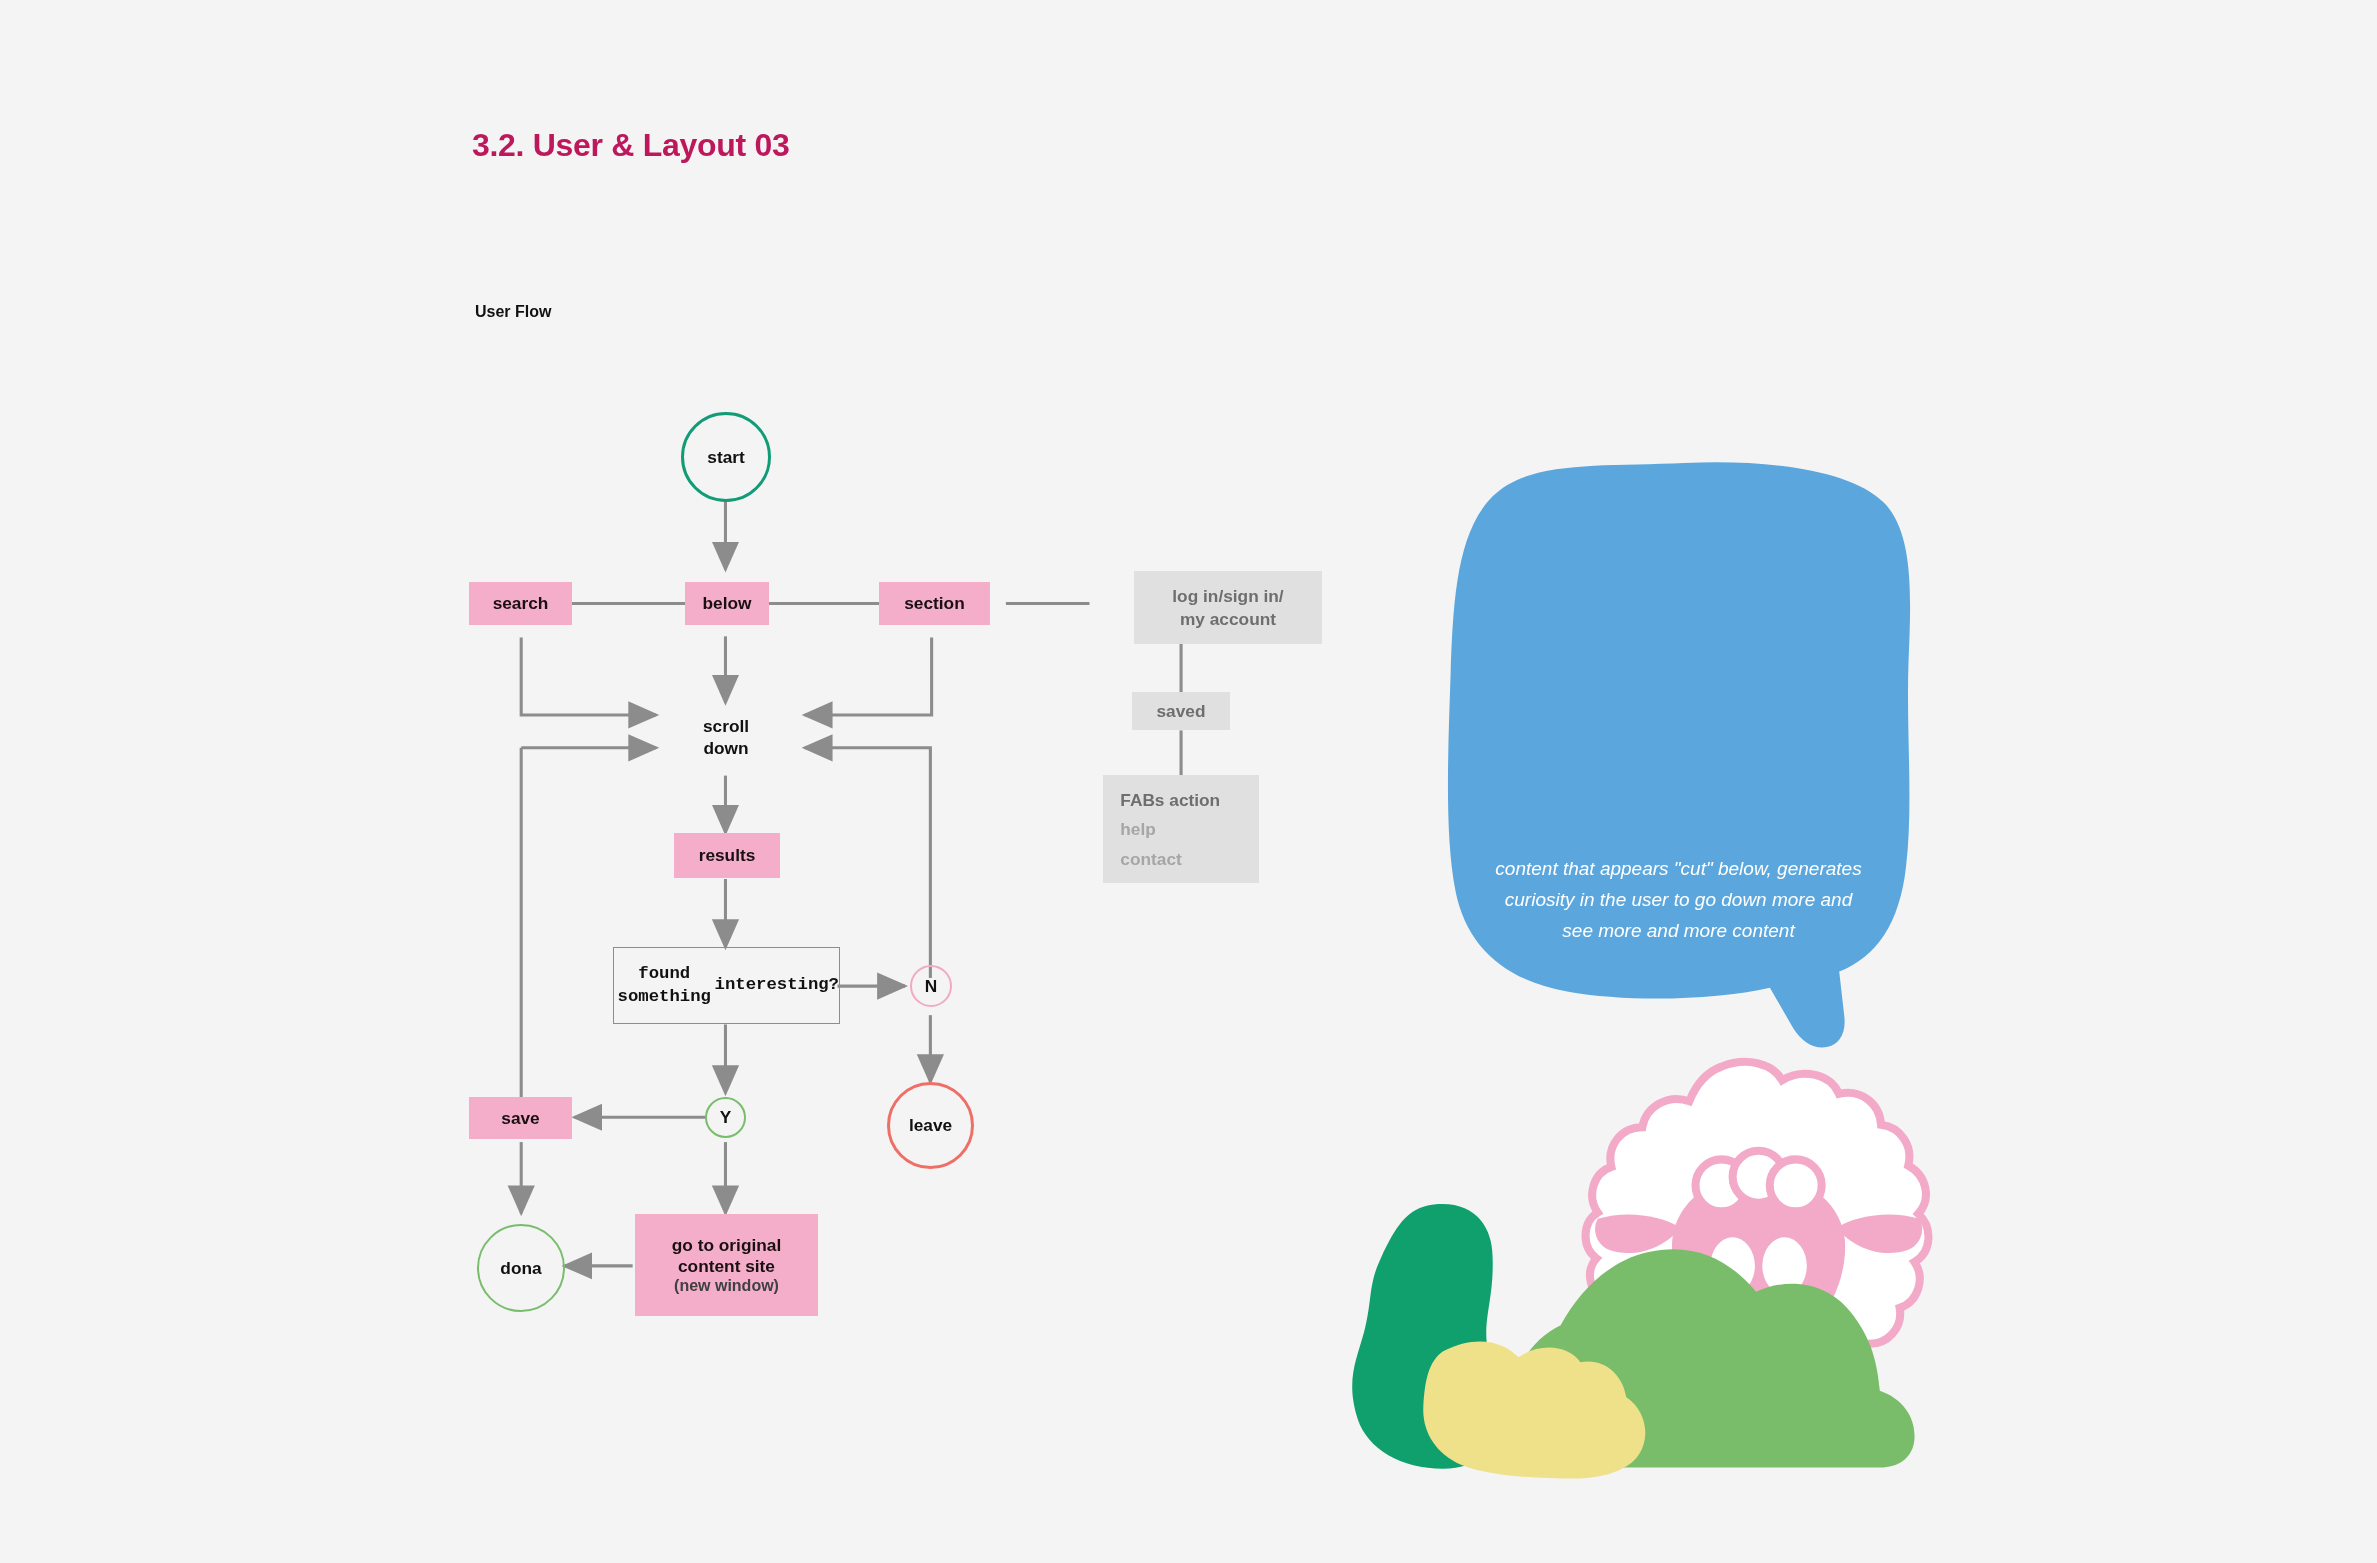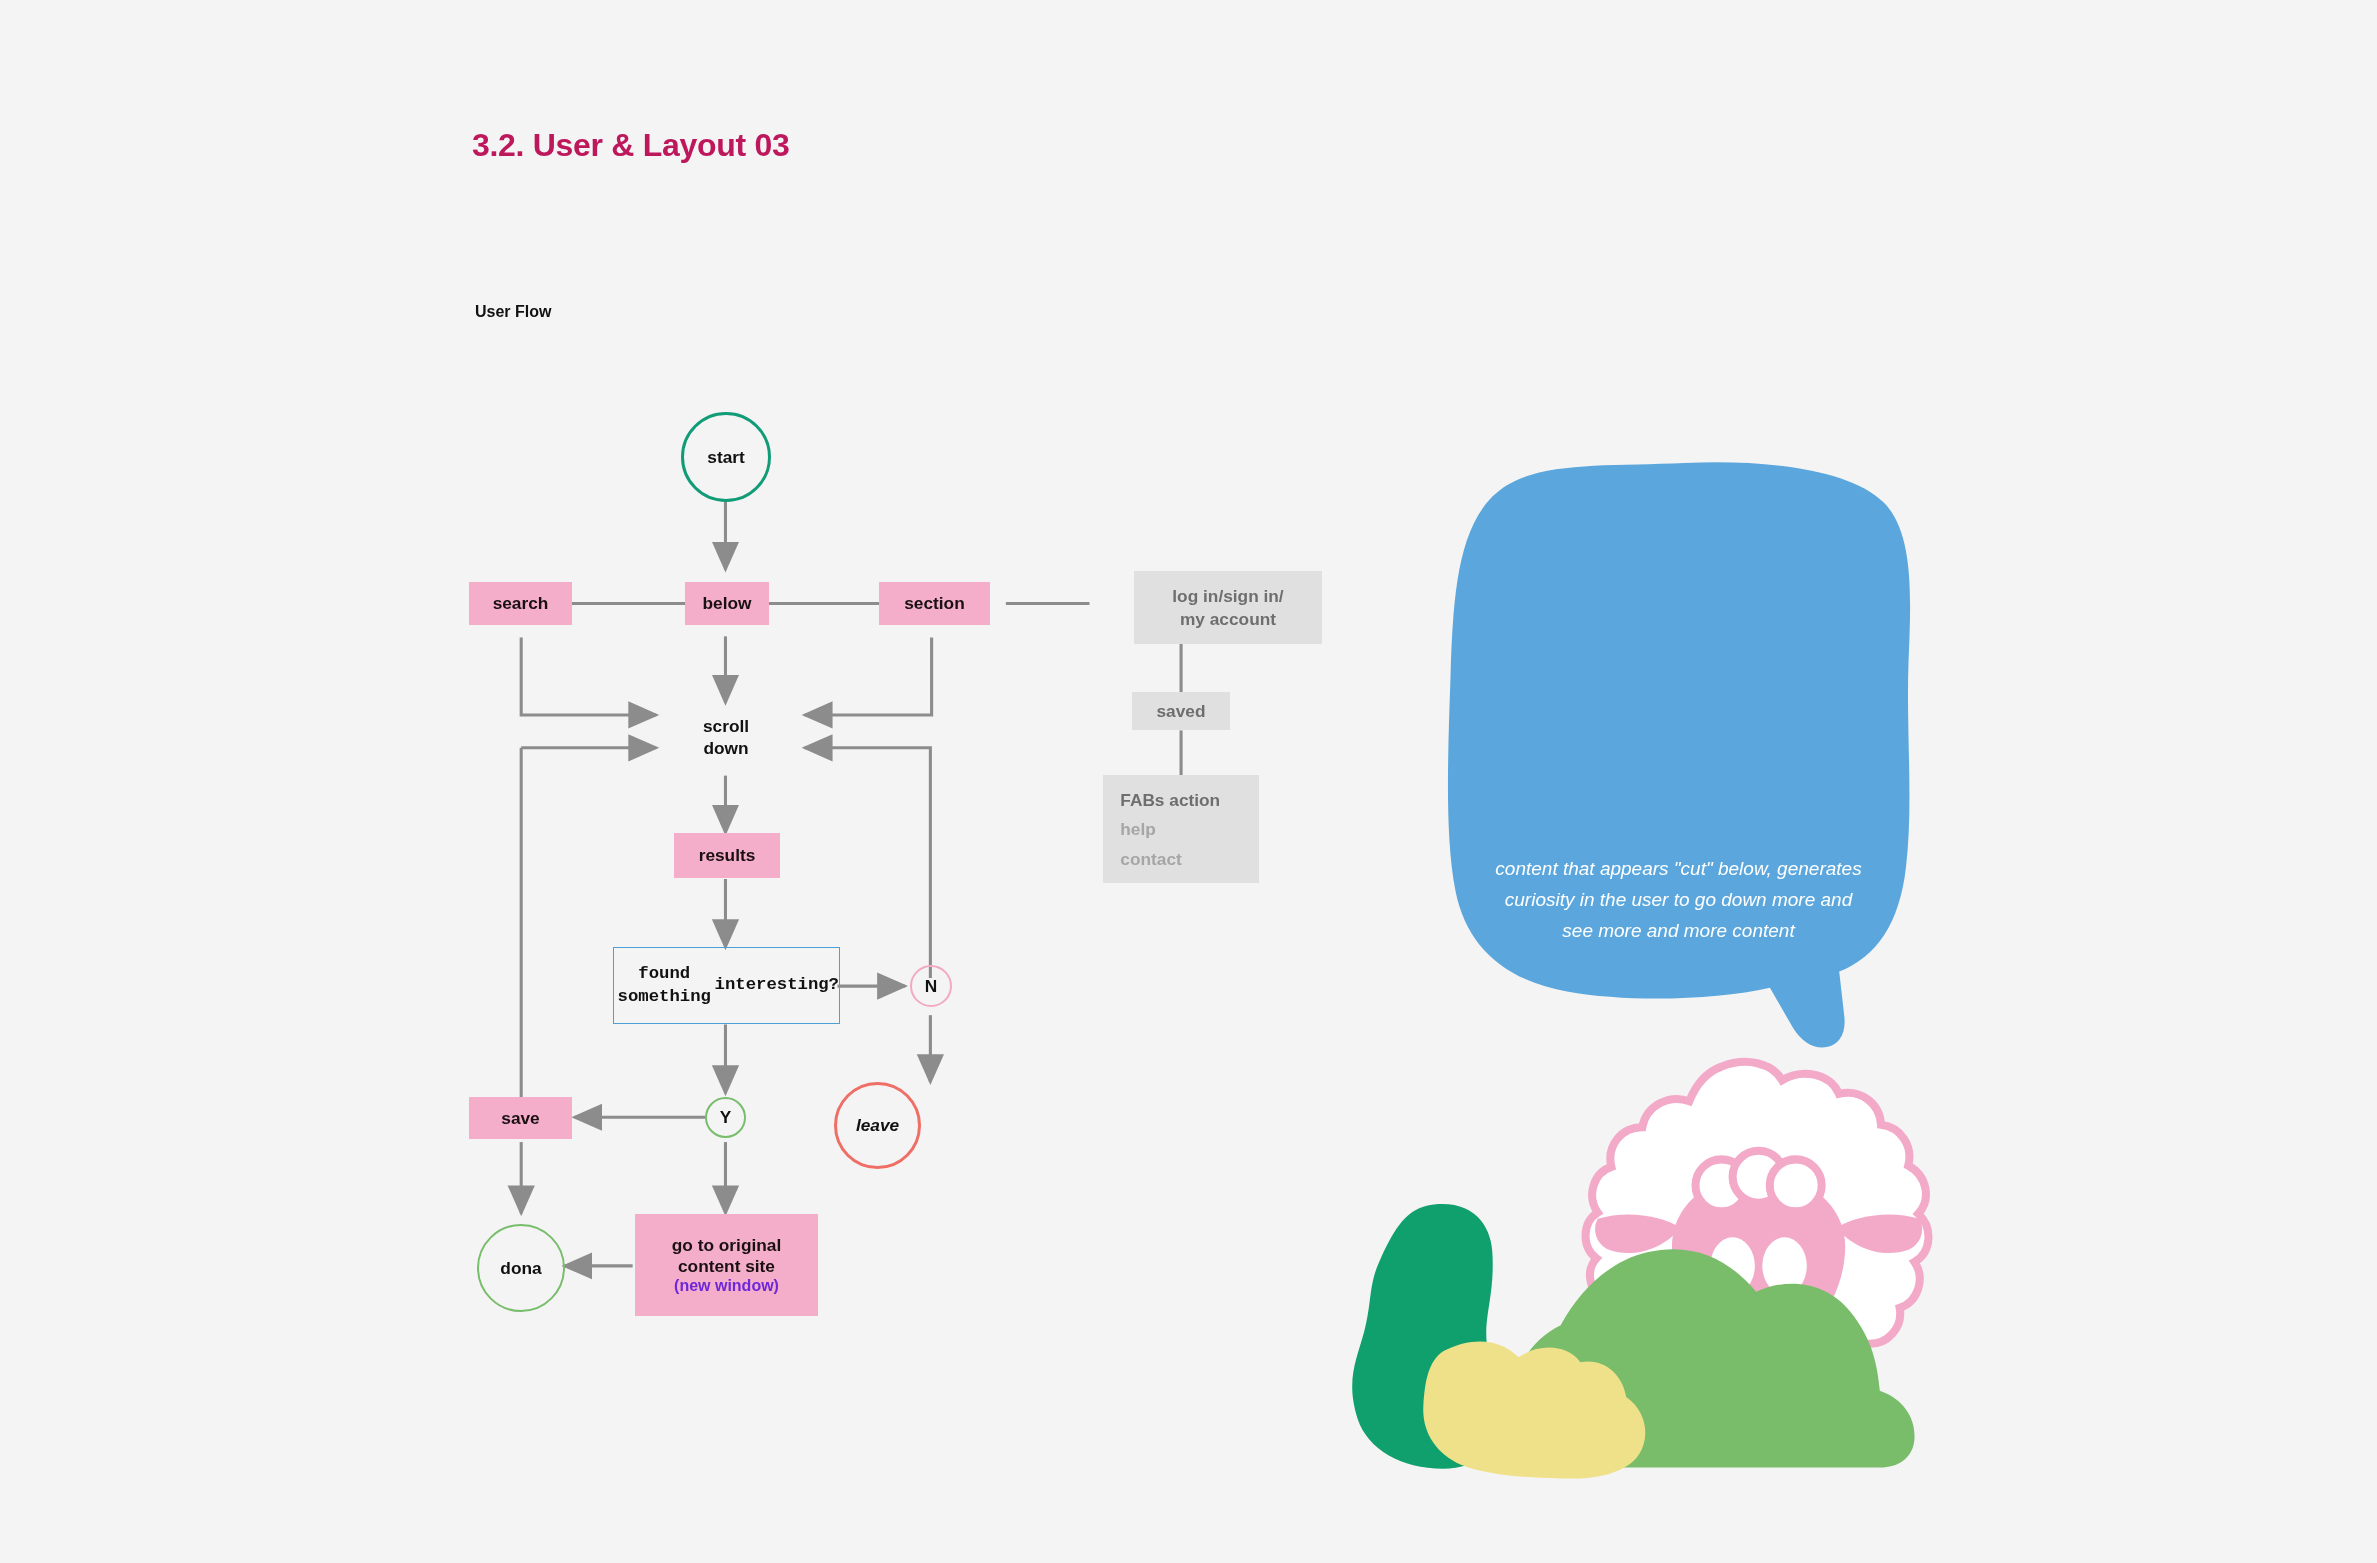--- a/index.html
+++ b/index.html
@@ -29,21 +29,21 @@
   .node-grey-left{justify-content:flex-start;align-items:flex-start;
                   padding:13.6px 0 0 17.3px;text-align:left;}
   .node-decision{background:transparent;border:1.9px solid #4d9fd6;color:#111111;
                  font-weight:bold;font-size:17.3px;line-height:1.3;}
   .node-circle{border-radius:50%;background:transparent;font-weight:bold;font-size:17.3px;color:#111111;}
   .c-teal{border:3.1px solid #119c77;}
   .c-green{border:2.5px solid #78bd6b;}
   .c-pink{border:2.5px solid #f2a9c4;}
   .c-red{border:3.1px solid #ef6e66;}
 
-  .sub-muted{color:#6d28d9;font-weight:bold;font-size:16px;}
+  .sub-muted{color:#404040;font-weight:bold;font-size:16px;}
   .fab-head{color:#6e6e6e;font-weight:bold;font-size:17.3px;}
   .fab-item{color:#a6a6a6;font-weight:bold;font-size:17.3px;}
 
   
   #edges{position:absolute;left:0;top:0;width:2377px;height:1563px;pointer-events:none;}
 
   
   #bubble-wrap{position:absolute;left:1443px;top:458px;width:483px;height:625px;}
   #bubble-svg{position:absolute;left:0;top:0;}
   .bubble-text{
@@ -144,21 +144,21 @@
 </div>
 
 <div class="node node-circle c-pink" style="left:910px;top:965px;width:42px;height:42px;">
   <span>N</span>
 </div>
 
 <div class="node node-circle c-green" style="left:705px;top:1097px;width:41px;height:41px;">
   <span>Y</span>
 </div>
 
-<div class="node node-circle c-red" style="left:834px;top:1082px;width:87px;height:87px;font-style:italic;">
+<div class="node node-circle c-red" style="left:887px;top:1082px;width:87px;height:87px;">
   <span>leave</span>
 </div>
 
 <div class="node node-pink" style="left:469px;top:1097px;width:103px;height:42px;">
   <span>save</span>
 </div>
 
 <div class="node node-circle c-green" style="left:477px;top:1224px;width:88px;height:88px;">
   <span>dona</span>
 </div>

